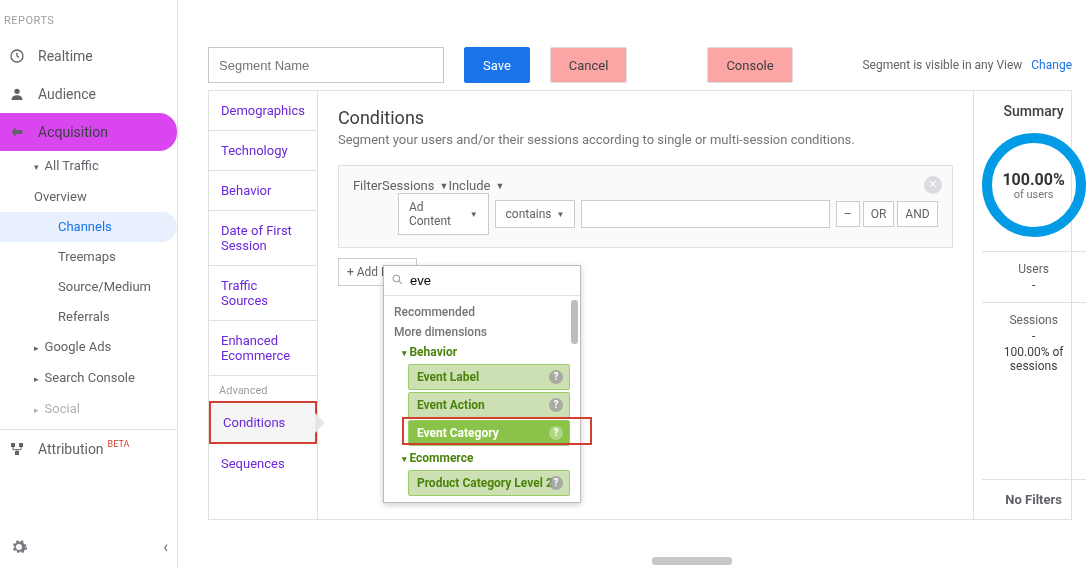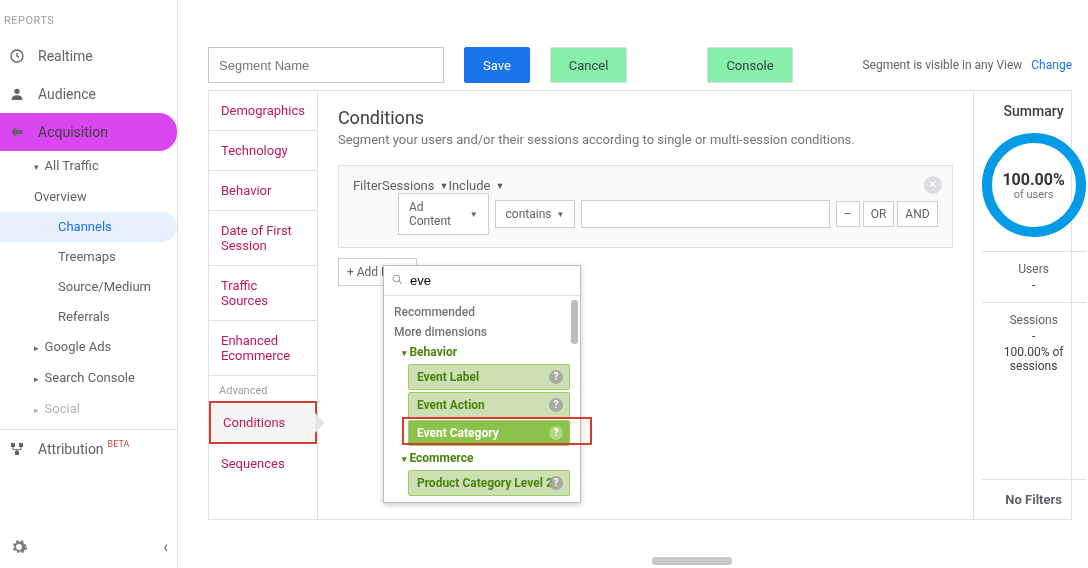--- a/index.html
+++ b/index.html
@@ -15,28 +15,28 @@
 .sub.caret.open::before { content: "▾"; }
 .subsub { padding-left: 58px; font-size: 13px; color: #5f6368; line-height: 30px; cursor: pointer; }
 .subsub.sel { color: #1a73e8; background: #e8f0fe; border-radius: 0 16px 16px 0; }
 .bottom-row { position: absolute; bottom: 12px; left: 0; width: 178px; display: flex; align-items: center; padding: 0 10px; }
 .bottom-row .gear { color: #5f6368; }
 .bottom-row .collapse { margin-left: auto; color: #5f6368; font-size: 16px; }
 
 .main { position: absolute; left: 192px; top: 0; width: 896px; height: 568px; }
 .top-bar { height: 90px; padding: 40px 16px 0 16px; display: flex; align-items: center; gap: 20px; }
 .seg-name { width: 236px; height: 36px; border: 1px solid #c7c7c7; padding: 0 10px; font-size: 13px; color: #757575; }
-.btn { height: 36px; padding: 0 18px; border: 1px solid #dadce0; background: #86efac; color: #3c4043; font-size: 13px; cursor: pointer; border-radius: 2px; font-family: inherit; }
+.btn { height: 36px; padding: 0 18px; border: 1px solid #dadce0; background: #fca5a5; color: #3c4043; font-size: 13px; cursor: pointer; border-radius: 2px; font-family: inherit; }
 .btn.primary { background: #1a73e8; color: #fff; border-color: #1a73e8; }
 .visibility { margin-left: auto; font-size: 12px; color: #5f6368; }
 .visibility a { color: #1a73e8; text-decoration: none; margin-left: 6px; }
 
 .panel { margin: 0 16px; border: 1px solid #e0e0e0; height: 430px; display: flex; background: #fff; }
 .cats { width: 164px; border-right: 1px solid #e0e0e0; }
-.cat { padding: 12px 12px; font-size: 13px; color: #be185d; border-bottom: 1px solid #e0e0e0; cursor: pointer; }
+.cat { padding: 12px 12px; font-size: 13px; color: #6d28d9; border-bottom: 1px solid #e0e0e0; cursor: pointer; }
 .adv-label { font-size: 11px; color: #9e9e9e; padding: 8px 10px 4px; }
 .cat.sel-box { border: 2px solid #d23f31; background: #f5f5f5; position: relative; }
 .cat.sel-box::after { content: ""; position: absolute; right: -10px; top: 50%; transform: translateY(-50%); border-left: 10px solid #e6e6e6; border-top: 10px solid transparent; border-bottom: 10px solid transparent; }
 
 .editor { flex: 1; padding: 16px 20px; position: relative; border-right: 1px solid #e0e0e0; }
 .editor h2 { font-size: 18px; font-weight: 400; color: #3c4043; margin-bottom: 4px; }
 .editor .desc { font-size: 13px; color: #757575; margin-bottom: 18px; }
 .filter-box { border: 1px solid #e0e0e0; background: #fafafa; padding: 12px 14px; position: relative; }
 .filter-row1 { display: flex; align-items: center; font-size: 13px; color: #5f6368; }
 .dd { display: inline-flex; align-items: center; gap: 5px; cursor: pointer; }

